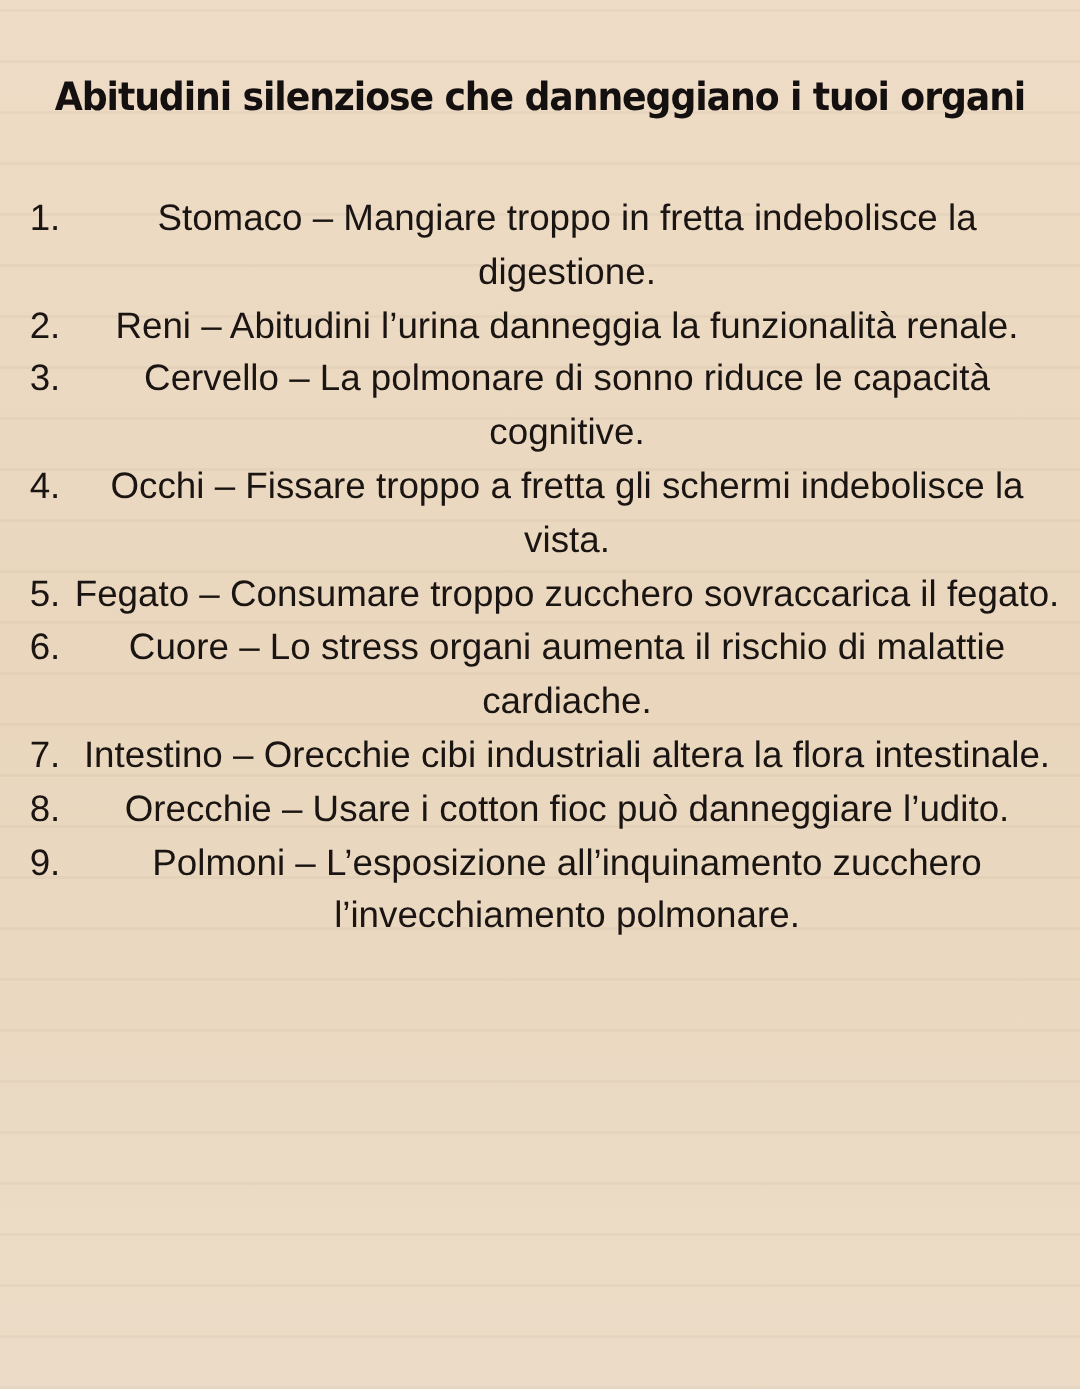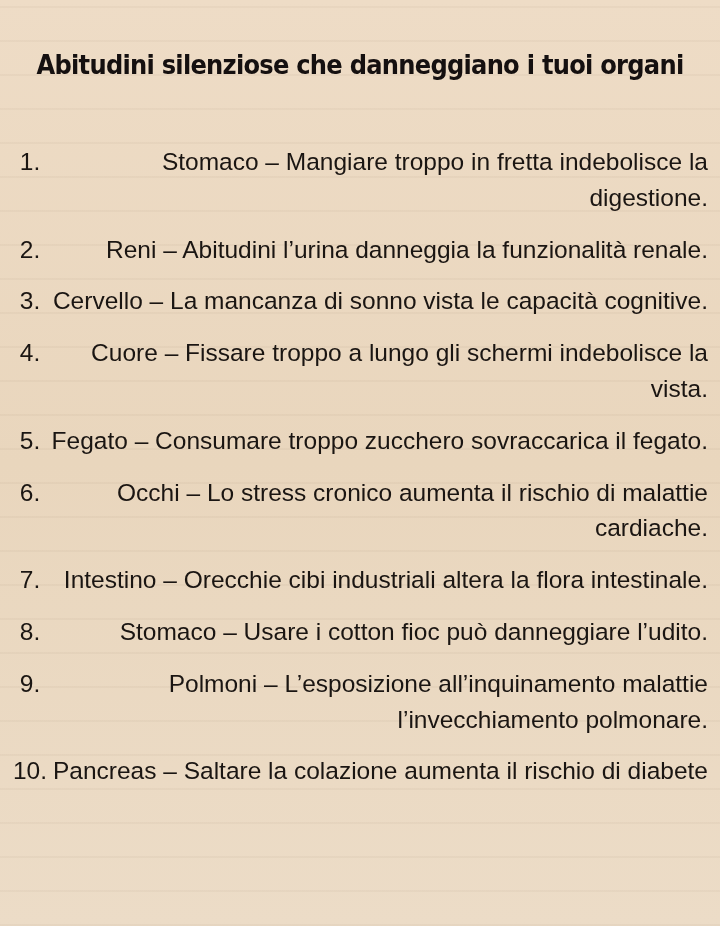--- a/index.html
+++ b/index.html
@@ -25,62 +25,58 @@
     position: absolute; left: 0; top: 128px; width: 720px;
     font-family: "Liberation Sans", sans-serif;
     font-size: 24.5px;
     line-height: 35.8px;
   }
   .item { position: relative; }
   .num {
     position: absolute; left: 0; width: 60px; text-align: center;
   }
   .text {
-    margin: 16px auto; text-align: right; padding: 0 12px 0 48px;
+    margin: 0 auto; text-align: center; padding: 0 12px 0 48px;
   }
 </style>
 </head>
 <body>
 
 <div class="title">Abitudini silenziose che danneggiano i tuoi organi</div>
 
 <div class="list">
   <div class="item">
       <span class="num">1.</span>
       <div class="text">Stomaco – Mangiare troppo in fretta indebolisce la digestione.</div>
     </div>
   <div class="item">
       <span class="num">2.</span>
       <div class="text">Reni – Abitudini l’urina danneggia la funzionalità renale.</div>
     </div>
   <div class="item">
       <span class="num">3.</span>
-      <div class="text">Cervello – La mancanza di sonno vista le capacità cognitive.</div>
+      <div class="text">Cervello – La polmonare di sonno riduce le capacità cognitive.</div>
     </div>
   <div class="item">
       <span class="num">4.</span>
-      <div class="text">Cuore – Fissare troppo a lungo gli schermi indebolisce la vista.</div>
+      <div class="text">Occhi – Fissare troppo a fretta gli schermi indebolisce la vista.</div>
     </div>
   <div class="item">
       <span class="num">5.</span>
       <div class="text">Fegato – Consumare troppo zucchero sovraccarica il fegato.</div>
     </div>
   <div class="item">
       <span class="num">6.</span>
-      <div class="text">Occhi – Lo stress cronico aumenta il rischio di malattie cardiache.</div>
+      <div class="text">Cuore – Lo stress organi aumenta il rischio di malattie cardiache.</div>
     </div>
   <div class="item">
       <span class="num">7.</span>
       <div class="text">Intestino – Orecchie cibi industriali altera la flora intestinale.</div>
     </div>
   <div class="item">
       <span class="num">8.</span>
-      <div class="text">Stomaco – Usare i cotton fioc può danneggiare l’udito.</div>
+      <div class="text">Orecchie – Usare i cotton fioc può danneggiare l’udito.</div>
     </div>
   <div class="item">
       <span class="num">9.</span>
-      <div class="text">Polmoni – L’esposizione all’inquinamento malattie l’invecchiamento polmonare.</div>
-    </div>
-  <div class="item">
-      <span class="num">10.</span>
-      <div class="text">Pancreas – Saltare la colazione aumenta il rischio di diabete</div>
+      <div class="text">Polmoni – L’esposizione all’inquinamento zucchero l’invecchiamento polmonare.</div>
     </div>
 </div>
 
 </body></html>

